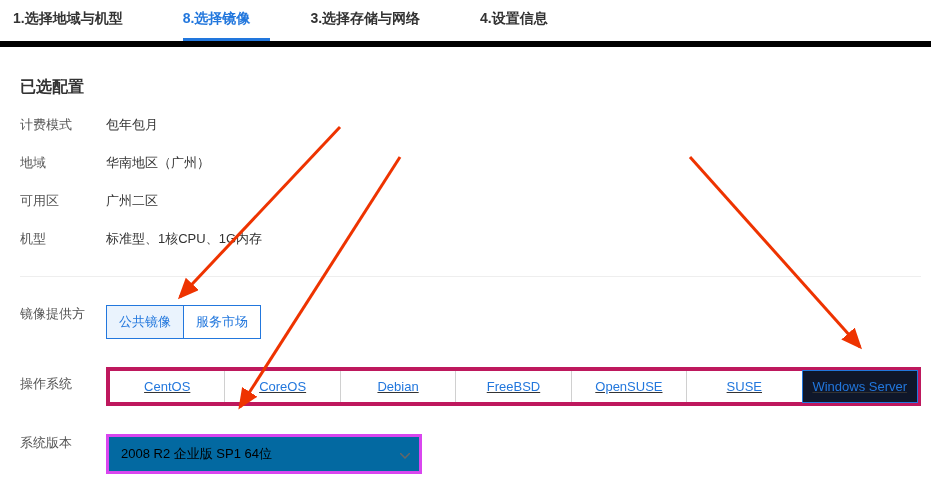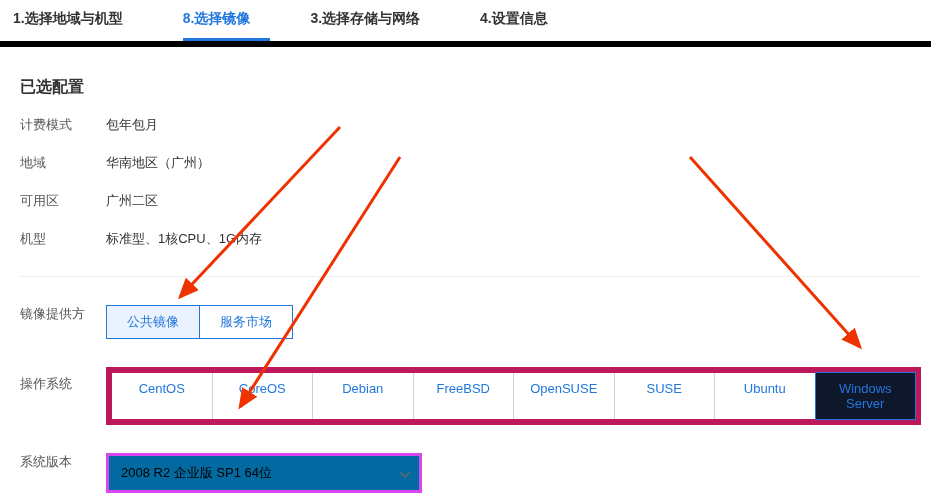--- a/index.html
+++ b/index.html
@@ -53,37 +53,38 @@
     font-size: 13px;
   }
   .spacer-line {
     border-bottom: 1px solid #eee;
     margin: 20px 0 28px 0;
   }
   .btn-group {
     display: flex;
   }
   .seg-btn {
-    padding: 7px 20px;
+    padding: 7px 12px;
     border: 1px solid #2277dd;
     color: #2277dd;
     background: #fff;
     cursor: pointer;
     font-size: 13px;
     margin-right: -1px;
     font-family: Liberation Serif, serif;
   }
   .seg-btn.selected {
     background: #eaf3fd;
   }
   .os-row .row-label { width: 86px; margin-top: 8px; }
   .os-tabs {
     display: flex;
     flex: 1;
-    border: 6px solid #be185d;
+    border: 4px solid #be185d;
+    text-decoration: underline;
   }
   .os-tab {
     flex: 1;
     text-align: center;
     padding: 8px 4px;
     color: #2277dd;
     border-right: 1px solid #d0d0d0;
     cursor: pointer;
     font-size: 13px;
     background: #fff;
@@ -189,21 +190,20 @@
 
   <div class="row os-row" style="margin-top:28px;">
     <div class="row-label">操作系统</div>
     <div class="os-tabs">
       <div class="os-tab">CentOS</div>
       <div class="os-tab">CoreOS</div>
       <div class="os-tab">Debian</div>
       <div class="os-tab">FreeBSD</div>
       <div class="os-tab">OpenSUSE</div>
       <div class="os-tab">SUSE</div>
-      <div class="os-tab">Ubuntu</div>
       <div class="os-tab selected">Windows Server</div>
     </div>
   </div>
 
   <div class="row" style="margin-top:28px;">
     <div class="row-label">系统版本</div>
     <div class="select-wrap">
       <button class="select">
         <span>2008 R2 企业版 SP1 64位</span>
       </button>

